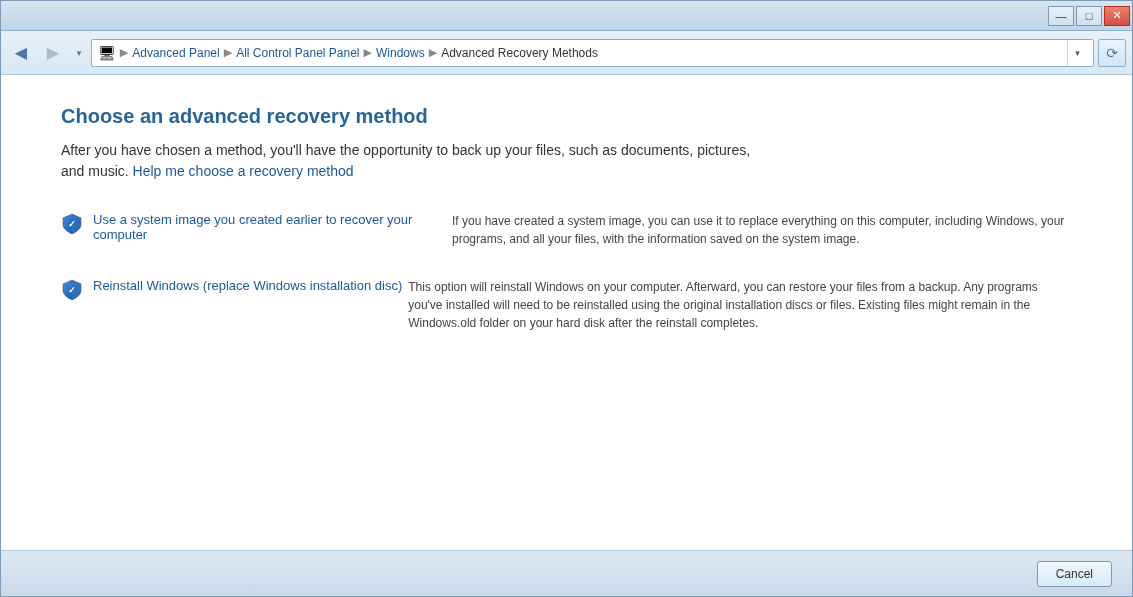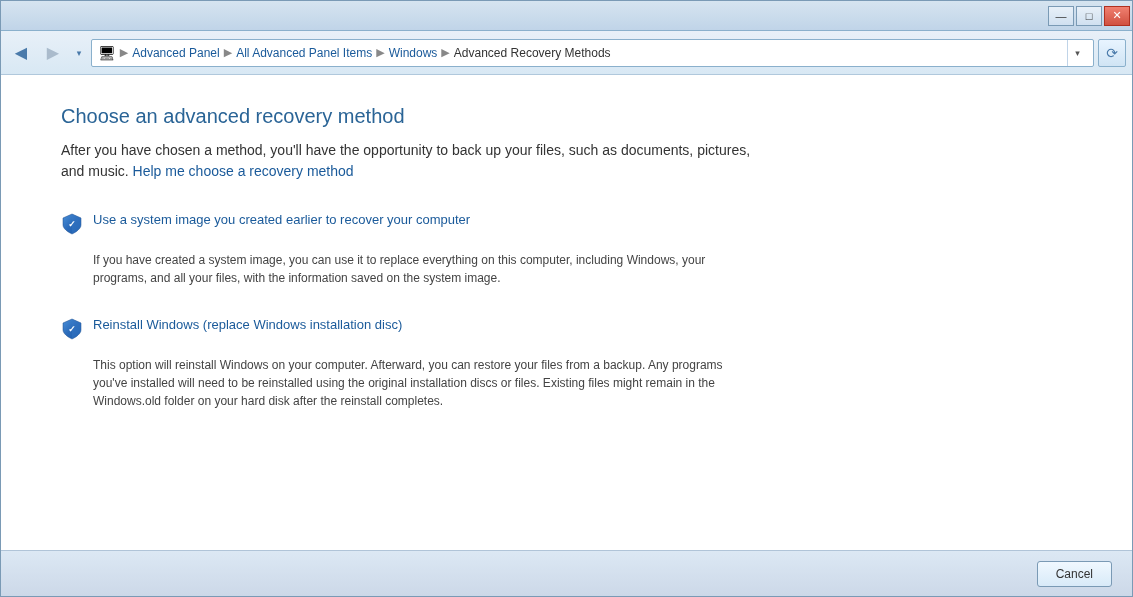--- a/index.html
+++ b/index.html
@@ -196,21 +196,21 @@
       background: white;
       overflow-y: auto;
       padding: 30px 40px 20px 60px;
       display: flex;
       flex-direction: column;
     }
 
     .page-title {
       font-size: 20px;
       color: #2a6496;
-      font-weight: normal;
+      font-weight: bold;
       margin-bottom: 12px;
     }
 
     .intro-text {
       font-size: 14px;
       color: #333;
       line-height: 1.5;
       max-width: 700px;
     }
 
@@ -235,35 +235,35 @@
 
     .shield-icon {
       width: 22px;
       height: 22px;
       flex-shrink: 0;
       margin-top: 1px;
     }
 
     .option-content {
       display: flex;
-      flex-direction: column;
+      flex-direction: row;
+      gap: 6px;
     }
 
     .option-title {
       font-size: 13px;
       color: #1a5a9a;
       cursor: pointer;
     }
 
     .option-desc {
       font-size: 12px;
       color: #444;
       line-height: 1.5;
       max-width: 640px;
-      margin-top: 24px;
     }
 
     
     .footer {
       height: 46px;
       background: linear-gradient(to bottom, #dce8f4 0%, #ccd8e8 100%);
       border-top: 1px solid #b0c4d8;
       display: flex;
       align-items: center;
       justify-content: flex-end;
@@ -297,21 +297,21 @@
   <div class="toolbar">
     <button class="nav-btn">◀</button>
     <button class="nav-btn disabled">▶</button>
     <button class="nav-dropdown">▾</button>
 
     <div class="address-bar">
       <span class="breadcrumb-icon">🖥</span>
       <span class="breadcrumb-sep">▶</span>
       <span class="breadcrumb-item">Advanced Panel</span>
       <span class="breadcrumb-sep">▶</span>
-      <span class="breadcrumb-item">All Advanced Panel Items</span>
+      <span class="breadcrumb-item">All Control Panel Panel</span>
       <span class="breadcrumb-sep">▶</span>
       <span class="breadcrumb-item">Windows</span>
       <span class="breadcrumb-sep">▶</span>
       <span class="breadcrumb-current">Advanced Recovery Methods</span>
       <div class="address-dropdown">▾</div>
     </div>
 
     <div class="refresh-btn">⟳</div>
 
   </div>

